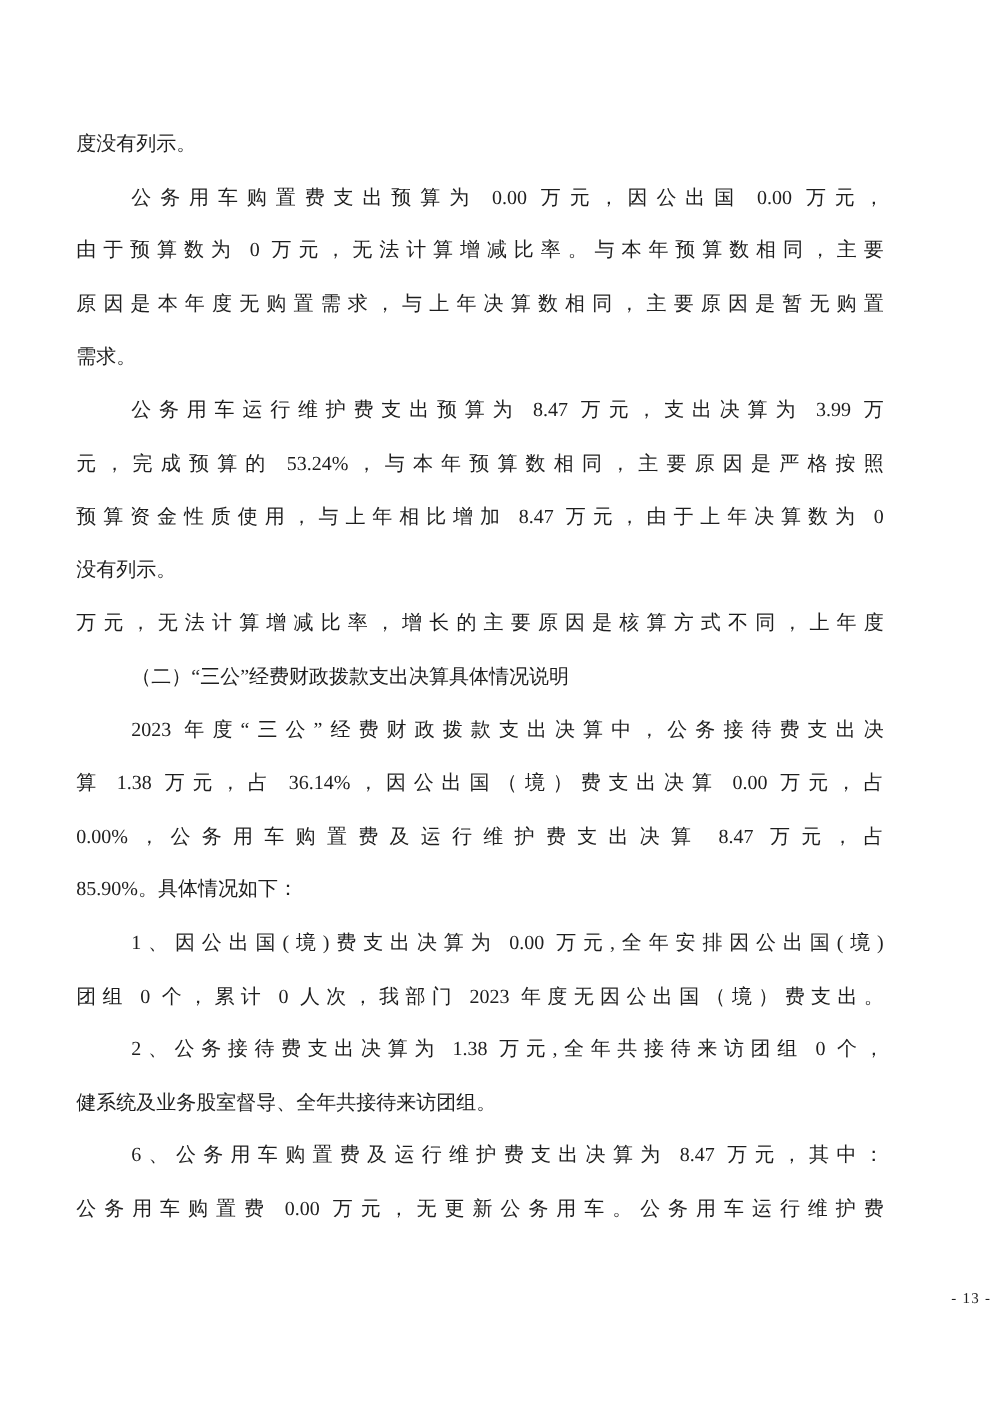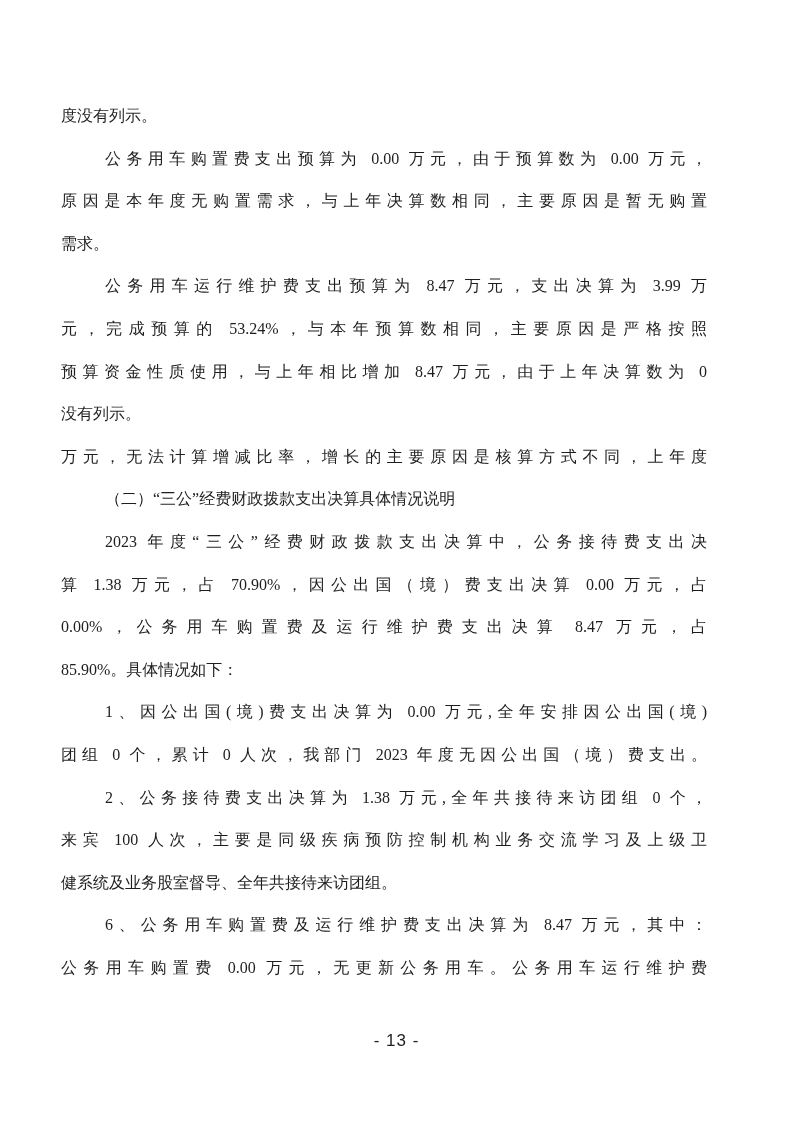--- a/index.html
+++ b/index.html
@@ -33,48 +33,48 @@
     text-align-last: justify;
   }
   .line.indent {
     padding-left: 44px;
   }
   .page-number {
     position: absolute;
     top: 1031px;
     left: 0;
     width: 100%;
-    text-align: center;
-    font-size: 17px;
+    text-align: right;
+    font-size: 12px;
     letter-spacing: 1px;
     color: var(--text-color, #1f1f1f);
-    font-family: Liberation Sans, sans-serif;
+    font-family: Liberation Serif, serif;
   }
 </style>
 </head>
 <body>
 
 <div class="page">
   <main class="text-block">
       <div class="line">度没有列示。</div>
-      <div class="line justify indent">公务用车购置费支出预算为 0.00 万元，由于预算数为 0.00 万元，</div>
+      <div class="line justify indent">公务用车购置费支出预算为 0.00 万元，因公出国 0.00 万元，</div>
+      <div class="line justify">由于预算数为 0 万元，无法计算增减比率。与本年预算数相同，主要</div>
       <div class="line justify">原因是本年度无购置需求，与上年决算数相同，主要原因是暂无购置</div>
       <div class="line">需求。</div>
       <div class="line justify indent">公务用车运行维护费支出预算为 8.47 万元，支出决算为 3.99 万</div>
       <div class="line justify">元，完成预算的 53.24%，与本年预算数相同，主要原因是严格按照</div>
       <div class="line justify">预算资金性质使用，与上年相比增加 8.47 万元，由于上年决算数为 0</div>
       <div class="line">没有列示。</div>
       <div class="line justify">万元，无法计算增减比率，增长的主要原因是核算方式不同，上年度</div>
       <div class="line indent">（二）“三公”经费财政拨款支出决算具体情况说明</div>
       <div class="line justify indent">2023 年度“三公”经费财政拨款支出决算中，公务接待费支出决</div>
-      <div class="line justify">算 1.38 万元，占 70.90%，因公出国（境）费支出决算 0.00 万元，占</div>
+      <div class="line justify">算 1.38 万元，占 36.14%，因公出国（境）费支出决算 0.00 万元，占</div>
       <div class="line justify">0.00%，公务用车购置费及运行维护费支出决算 8.47 万元，占</div>
       <div class="line">85.90%。具体情况如下：</div>
       <div class="line justify indent">1、因公出国(境)费支出决算为 0.00 万元,全年安排因公出国(境)</div>
       <div class="line justify">团组 0 个，累计 0 人次，我部门 2023 年度无因公出国（境）费支出。</div>
       <div class="line justify indent">2、公务接待费支出决算为 1.38 万元,全年共接待来访团组 0 个，</div>
-      <div class="line justify">来宾 100 人次，主要是同级疾病预防控制机构业务交流学习及上级卫</div>
       <div class="line">健系统及业务股室督导、全年共接待来访团组。</div>
       <div class="line justify indent">6、公务用车购置费及运行维护费支出决算为 8.47 万元，其中：</div>
       <div class="line justify">公务用车购置费 0.00 万元，无更新公务用车。公务用车运行维护费</div>
     </main>
   <div class="page-number">- 13 -</div>
 </div>
 
 </body></html>

